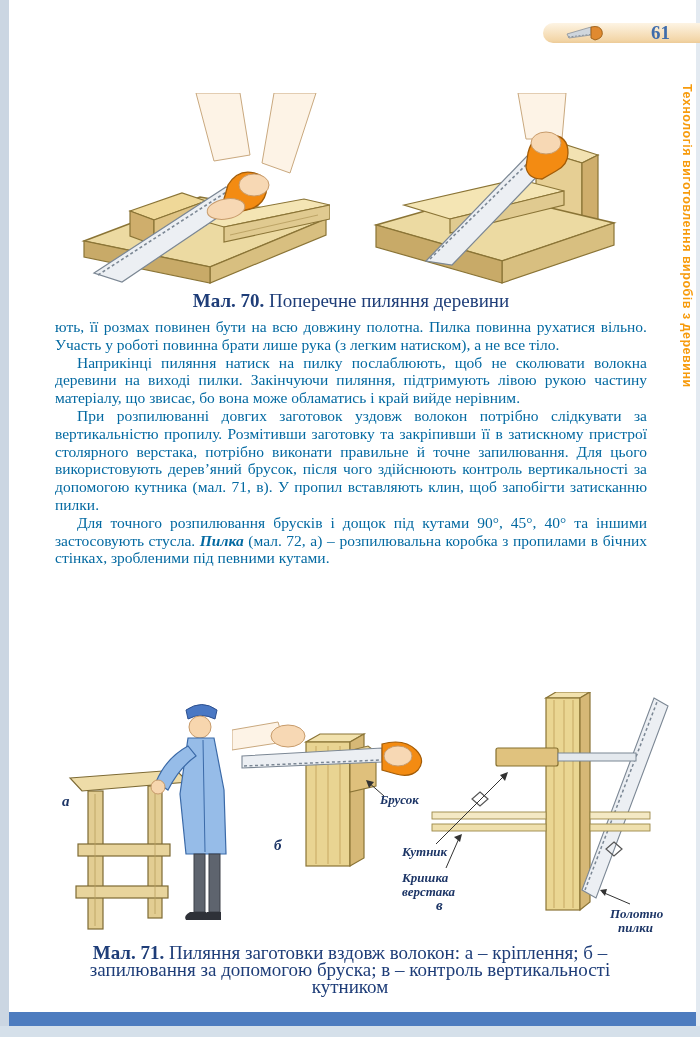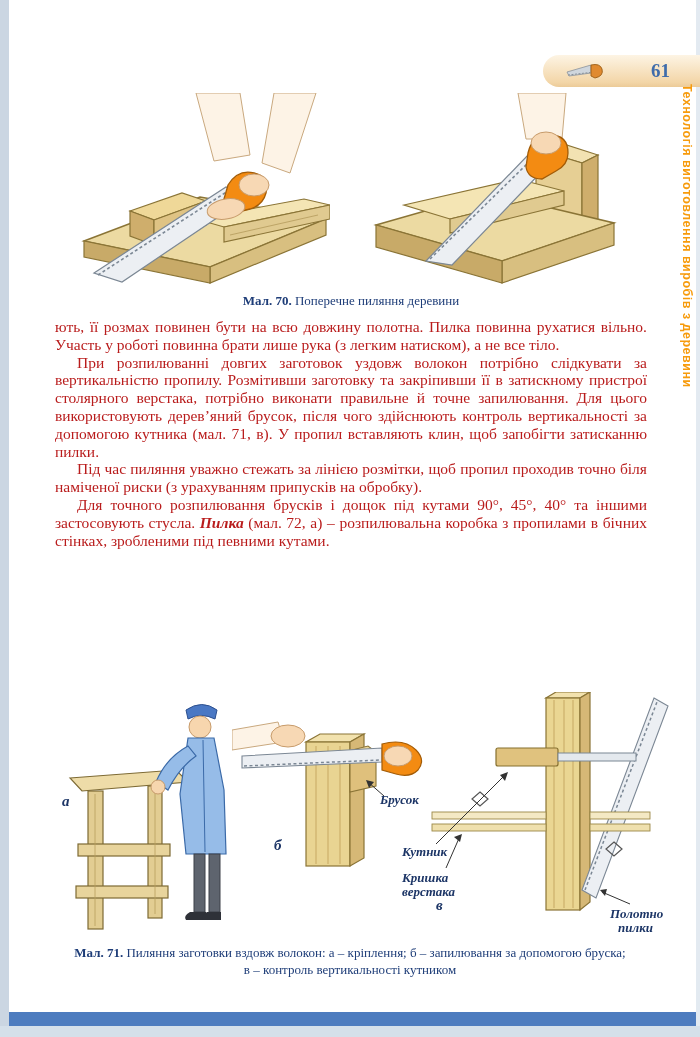--- a/index.html
+++ b/index.html
@@ -9,21 +9,21 @@
     background:#ffffff;
     font-family:"Liberation Serif", serif;
     overflow:hidden;
   }
   .edge-left  { position:absolute; left:0; top:0; width:9px; height:1037px; background:#cbd6e2; }
   .edge-right { position:absolute; right:0; top:0; width:4px; height:1037px; background:#e3eaf1; }
   .edge-bottom{ position:absolute; left:0; top:1026px; width:700px; height:11px; background:#d5e0ea; }
   .footer-bar { position:absolute; left:9px; top:1012px; width:687px; height:14px; background:#4d7cbf; }
 
   .page-tab {
-    position:absolute; left:543px; top:55px; width:157px; height:32px;
+    position:absolute; left:543px; top:23px; width:157px; height:20px;
     border-radius:17px 0 0 17px;
     background:linear-gradient(180deg,#fdf4e4 0%, #f3d6a8 85%, #eccb98 100%);
     display:flex; align-items:center;
   }
   .saw-icon { margin-left:22px; }
   .page-num {
     margin-left:auto; margin-right:30px;
     color:#3f6cab; font-weight:bold; font-size:19px;
   }
 
@@ -33,27 +33,27 @@
     color:#f79b0c;
     font-family:"Liberation Sans", sans-serif;
     font-size:12.5px; font-weight:bold; letter-spacing:0.5px;
     white-space:nowrap;
   }
 
   .fig { position:absolute; }
 
   .caption {
     position:absolute; left:55px; width:592px;
-    text-align:center; color:#1e3d78; font-size:13px; line-height:17px;
+    text-align:center; color:#1e3d78; font-size:19px; line-height:17px;
   }
   .caption b { font-weight:bold; }
 
   .body-text {
     position:absolute; left:55px; top:318px; width:592px;
-    color:#b91c1c; font-size:15.5px; line-height:17.8px;
+    color:#0369a1; font-size:15.5px; line-height:17.8px;
     text-align:justify;
   }
   .body-text p { text-indent:22px; }
   .body-text p.noindent { text-indent:0; }
 
   .sublabel { font:italic bold 15px "Liberation Serif", serif; fill:#1c3566; }
   .callout  { font:italic bold 13px "Liberation Serif", serif; fill:#1c3566; }
 
   .cap71 { top:944px; left:70px; width:560px; line-height:17px; }
 </style>
@@ -111,22 +111,22 @@
   <ellipse cx="178" cy="50" rx="15" ry="11" fill="#f7d8b4" stroke="#c79b6b" stroke-width="1"></ellipse>
 </svg>
 
 <div class="caption" style="top:292px;">
   <b>Мал. 70.</b>
   <span>Поперечне пиляння деревини</span>
 </div>
 
 <div class="body-text">
   <p class="noindent">ють, її розмах повинен бути на всю довжину полотна. Пилка повинна рухатися вільно. Участь у роботі повинна брати лише рука (з легким натиском), а не все тіло.</p>
+  <p>Наприкінці пиляння натиск на пилку послаблюють, щоб не сколювати волокна деревини на виході пилки. Закінчуючи пиляння, підтримують лівою рукою частину матеріалу, що звисає, бо вона може обламатись і край вийде нерівним.</p>
   <p>При розпилюванні довгих заготовок уздовж волокон потрібно слідкувати за вертикальністю пропилу. Розмітивши заготовку та закріпивши її в затискному пристрої столярного верстака, потрібно виконати правильне й точне запилювання. Для цього використовують дерев’яний брусок, після чого здійснюють контроль вертикальності за допомогою кутника (мал. 71, в). У пропил вставляють клин, щоб запобігти затисканню пилки.</p>
-  <p>Під час пиляння уважно стежать за лінією розмітки, щоб пропил проходив точно біля наміченої риски (з урахуванням припусків на обробку).</p>
   <p><span>Для точного розпилювання брусків і дощок під кутами 90°, 45°, 40° та іншими застосовують стусла.</span> <b><i>Пилка</i></b> <span>(мал. 72, а) – розпилювальна коробка з пропилами в бічних стінках, зробленими під певними кутами.</span></p>
 </div>
 
 <svg class="fig" style="left:48px;top:694px;" width="186" height="248" viewBox="0 0 186 248">
   <text x="14" y="112" class="sublabel">а</text>
   <polygon points="22,84 128,76 140,88 34,97" fill="#eedca8" stroke="#7d6a34" stroke-width="1.2"></polygon>
   <rect x="40" y="97" width="15" height="138" fill="#e2cd92" stroke="#7d6a34" stroke-width="1.2"></rect>
   <rect x="100" y="92" width="14" height="132" fill="#e2cd92" stroke="#7d6a34" stroke-width="1.2"></rect>
   <rect x="30" y="150" width="92" height="12" fill="#e8d49c" stroke="#7d6a34" stroke-width="1.2"></rect>
   <rect x="28" y="192" width="92" height="12" fill="#e8d49c" stroke="#7d6a34" stroke-width="1.2"></rect>

